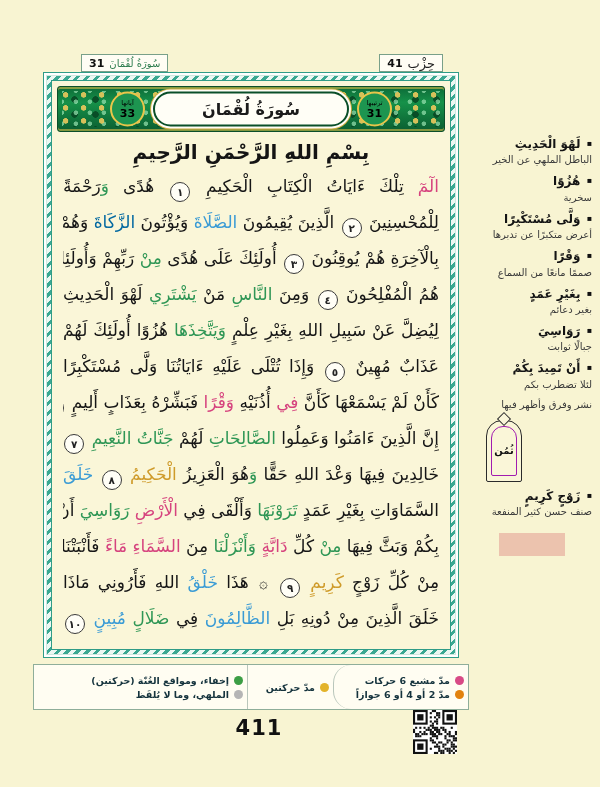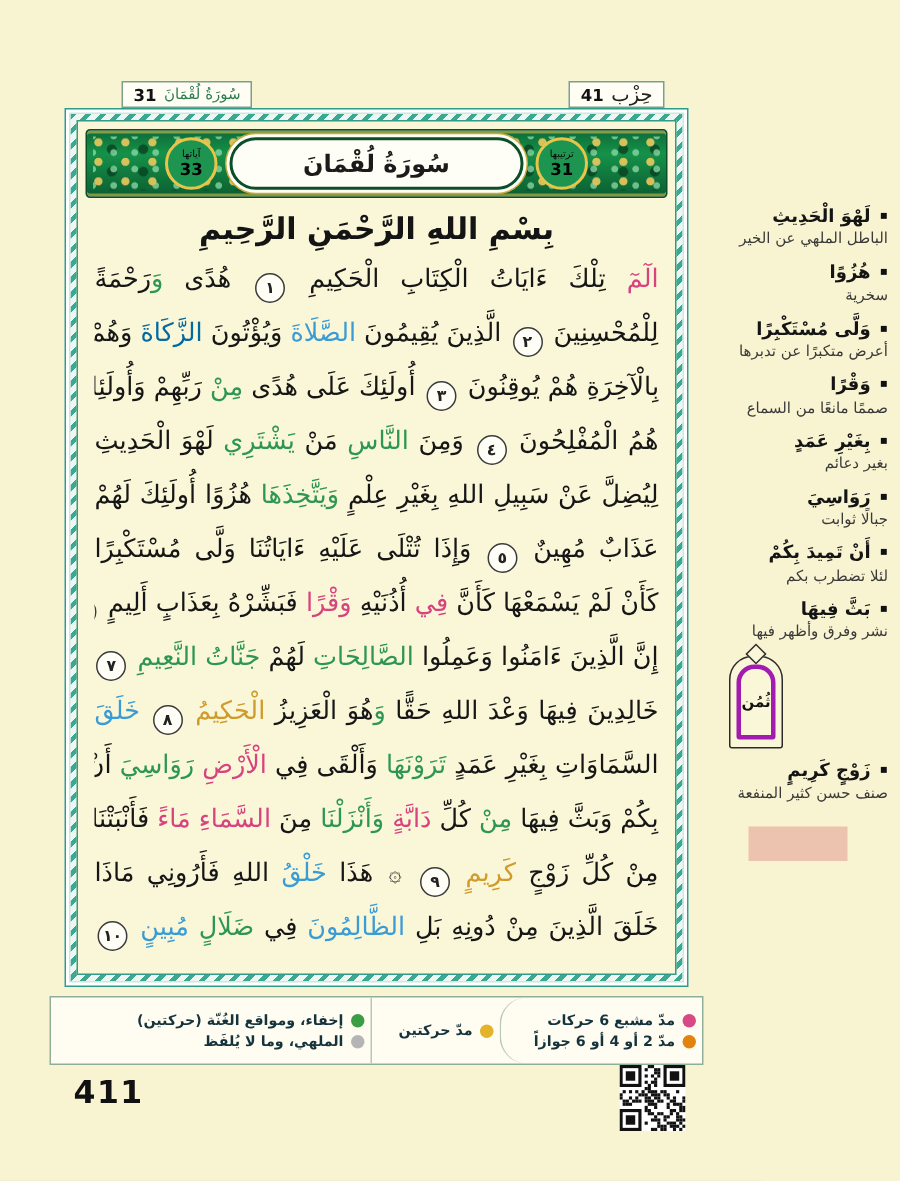--- a/index.html
+++ b/index.html
@@ -93,21 +93,21 @@
   .lcol{ display:flex; flex-direction:column; justify-content:center; gap:3px; padding:2px 4px; }
   .lcol:not(:last-child){ border-left:1px solid #b9c6bb; }
   .lc-1{ flex:0 0 135px;border-radius:18px; } .lc-2{ flex:0 0 86px; } .lc-3{ flex:0 0 152px; } .lc-4{ flex:1; }
   .litem{ display:flex; align-items:center; gap:5px; }
   .ldot{ width:9px; height:9px; border-radius:50%; flex:0 0 9px; }
   .llabel{ font-size:9.5px; font-weight:bold; color:#15333d; white-space:nowrap; }
 
   
   .footer-row{ position:relative; height:60px; }
   .page-number{
-    position:absolute; left:16px; right:0; top:6px; 
+    position:absolute; left:16px; right:0; top:6px; text-align:center;
     font-size:21px; font-weight:bold; color:#111; letter-spacing:1px; direction:ltr;
   }
   .qr{ position:absolute; left:380px; top:0; width:44px; height:44px; }
 
   
   .margin-col{
     position:absolute; right:4px; top:136px; width:128px;
     display:flex; flex-direction:column; direction:rtl;
   }
   .note{ margin-bottom:6px; text-align:right; padding-right:4px; }
@@ -119,21 +119,21 @@
     width:36px; height:62px; border:1.5px solid #2b2b2b;
     border-radius:16px 16px 2px 2px; background:#faf6d8;
     display:flex; align-items:center; justify-content:center; position:relative;
   }
   .mihrab::before{
     content:""; position:absolute; top:-7px; left:50%;
     transform:translateX(-50%) rotate(45deg);
     width:8px; height:8px; border:1.5px solid #2b2b2b; background:#faf6d8;
   }
   .mihrab .inner{
-    width:26px; height:50px; border:3px solid #a21caf; border-radius:12px 12px 2px 2px;
+    width:26px; height:50px; border:1px solid #a21caf; border-radius:12px 12px 2px 2px;
     display:flex; align-items:center; justify-content:center;
   }
   .mihrab .t-label{ font-size:10px; font-weight:bold; color:#111; }
   .swatch{ align-self:center; width:66px; height:23px; margin-top:8px; }
 </style>
 </head>
 <body>
 
 <div id="page">
 
@@ -381,21 +381,20 @@
         </div>
         <div class="note">
           <div class="word"><span class="bullet">▪</span> رَوَاسِيَ</div>
           <div class="meaning">جبالًا ثوابت</div>
         </div>
         <div class="note">
           <div class="word"><span class="bullet">▪</span> أَنْ تَمِيدَ بِكُمْ</div>
           <div class="meaning">لئلا تضطرب بكم</div>
         </div>
         <div class="note">
-          <div class="word"><span class="bullet">▪</span> بَثَّ فِيهَا</div>
           <div class="meaning">نشر وفرق وأظهر فيها</div>
         </div>
       </div>
     <div class="mihrab">
       <div class="inner">
         <span class="t-label">ثُمُن</span>
       </div>
     </div>
     <div>
         <div class="note">

